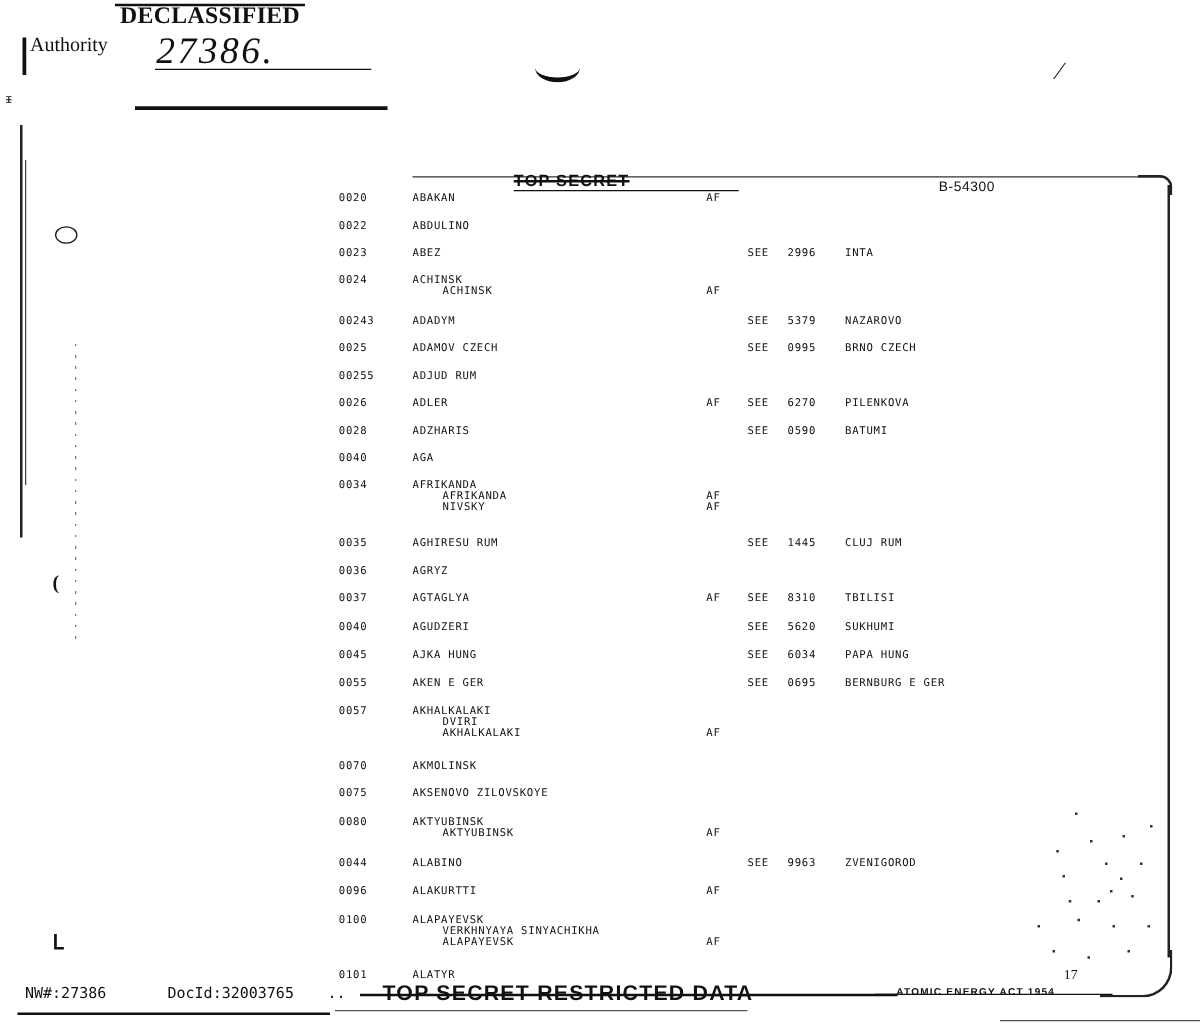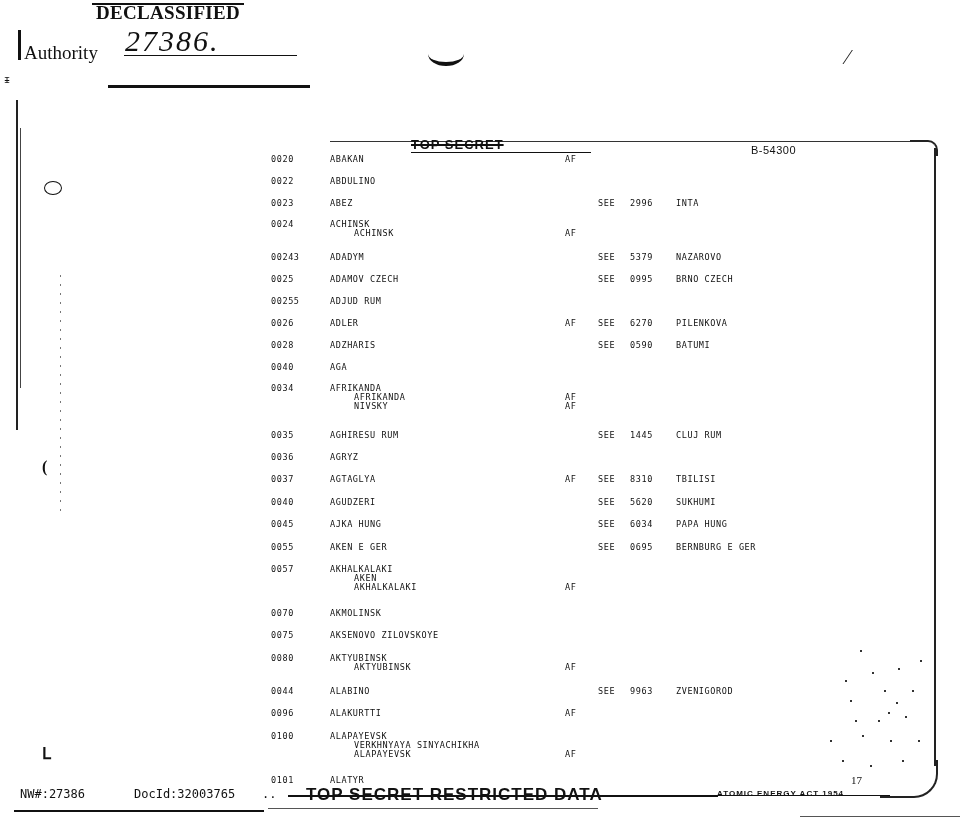--- a/index.html
+++ b/index.html
@@ -11,21 +11,21 @@
   .abs { position: absolute; }
 
   
   .stamp-top-rule { left: 92px; top: 3px; width: 152px; height: 2px; background: #111; }
   .stamp-title {
     left: 96px; top: 2px; font-family: "Liberation Serif", serif;
     font-weight: bold; font-size: 19px; letter-spacing: 0.3px;
   }
   .stamp-bar { left: 18px; top: 30px; width: 3px; height: 30px; background: #111; }
   .stamp-authority-label {
-    left: 24px; top: 42px; font-family: "Liberation Serif", serif; font-size: 19px;
+    left: 24px; top: 28px; font-family: "Liberation Serif", serif; font-size: 16px;
   }
   .stamp-authority-value {
     left: 125px; top: 24px; font-family: "Liberation Serif", serif; font-size: 30px;
     font-style: italic; letter-spacing: 2px;
   }
   .stamp-authority-rule { left: 124px; top: 55px; width: 173px; height: 1px; background: #111; }
   .stamp-tick { left: 4px; top: 74px; font-size: 10px; }
   .stamp-lower-rule { left: 108px; top: 85px; width: 202px; height: 3px; background: #111; }
 
   
@@ -234,21 +234,21 @@
     <div class="entry" style="top: 542px;">
       <span class="code">0055</span>
       <span class="name">AKEN E GER</span>
       <span class="see">SEE</span>
       <span class="ref">0695</span>
       <span class="target">BERNBURG E GER</span>
     </div>
     <div class="entry" style="top: 564px;">
       <span class="code">0057</span>
       <span class="name">AKHALKALAKI</span>
-      <span class="sub" style="top: 9px;">AKEN</span>
+      <span class="sub" style="top: 9px;">DVIRI</span>
       <span class="sub" style="top: 18px;">AKHALKALAKI</span>
       <span class="sub-af" style="top: 18px;">AF</span>
     </div>
     <div class="entry" style="top: 608px;">
       <span class="code">0070</span>
       <span class="name">AKMOLINSK</span>
     </div>
     <div class="entry" style="top: 630px;">
       <span class="code">0075</span>
       <span class="name">AKSENOVO ZILOVSKOYE</span>

